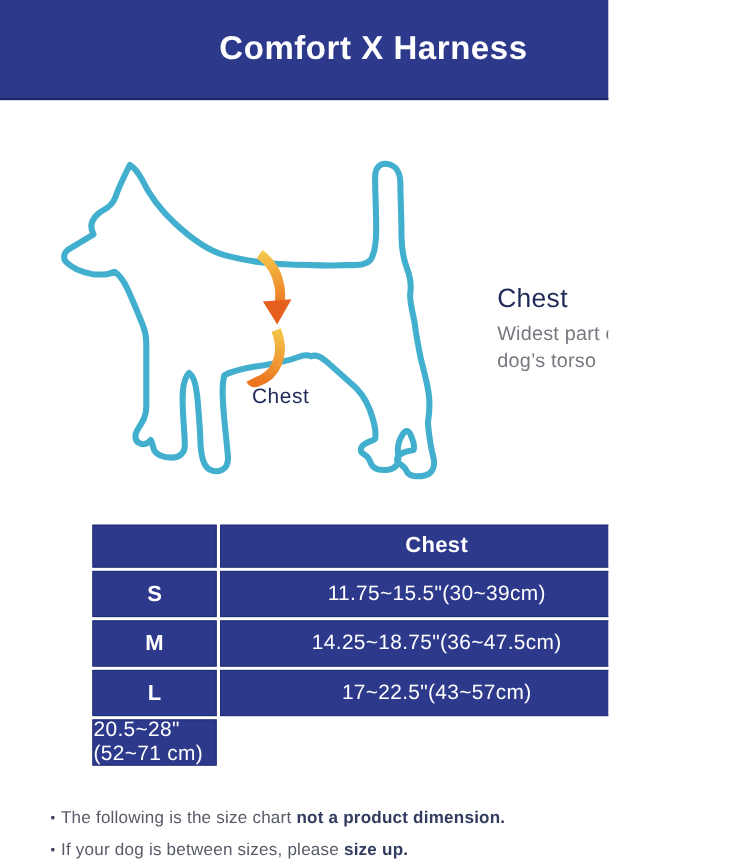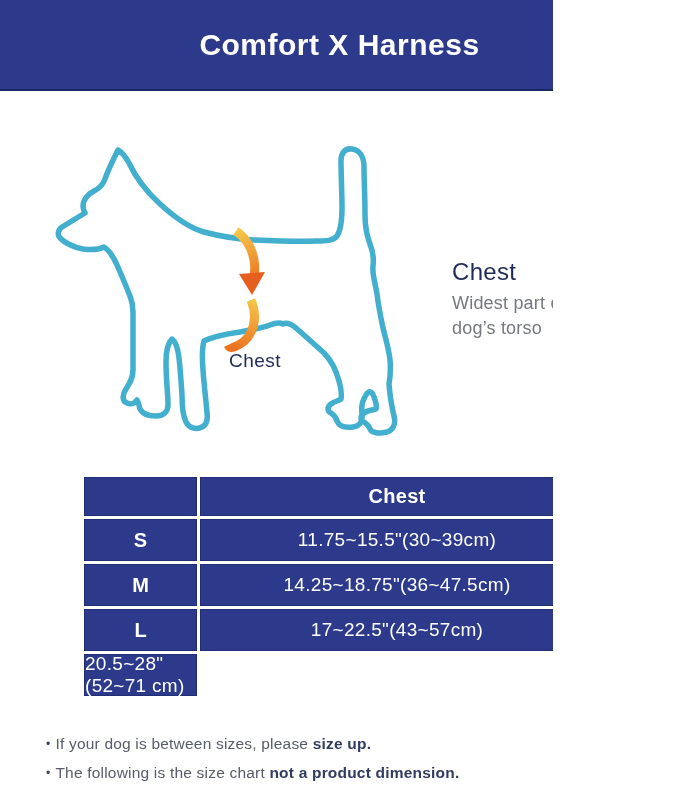--- a/index.html
+++ b/index.html
@@ -110,17 +110,17 @@
       <div class="cell cell-value">11.75~15.5"(30~39cm)</div>
       <div class="cell cell-size">M</div>
       <div class="cell cell-value">14.25~18.75"(36~47.5cm)</div>
       <div class="cell cell-size">L</div>
       <div class="cell cell-value">17~22.5"(43~57cm)</div>
       <div class="cell cell-value">20.5~28"(52~71 cm)</div>
     </div>
 
   <div class="notes">
 
-  <div class="note"><span class="bullet">•</span><span>If your dog is between sizes, please </span><b>size up</b><b>.</b></div>
-      <div class="note"><span class="bullet">•</span><span>The following is the size chart </span><b>not a product dimension</b><b>.</b></div>
+  <div class="note"><span class="bullet">•</span><span>The following is the size chart </span><b>not a product dimension</b><b>.</b></div>
+      <div class="note"><span class="bullet">•</span><span>If your dog is between sizes, please </span><b>size up</b><b>.</b></div>
     </div>
 
 </div>
 
 </body></html>

